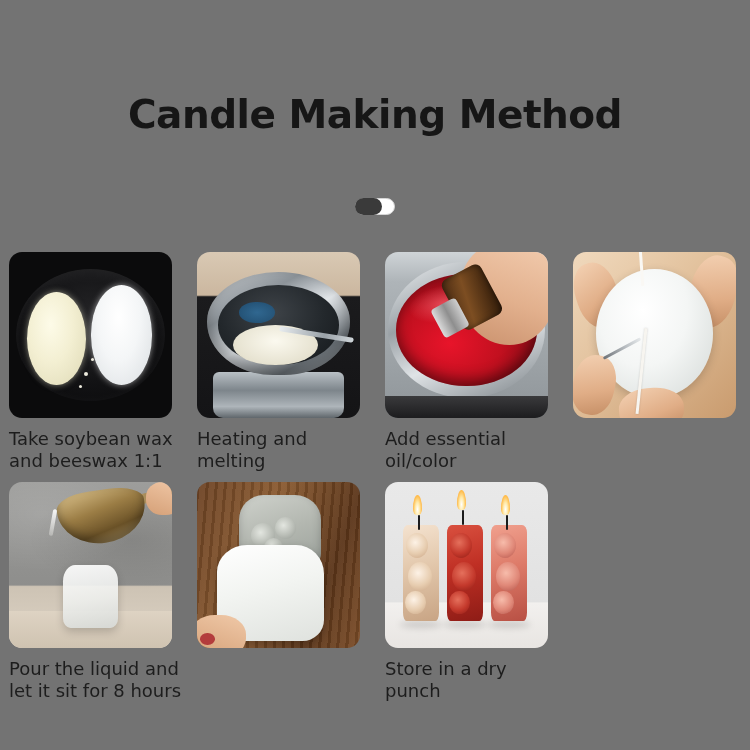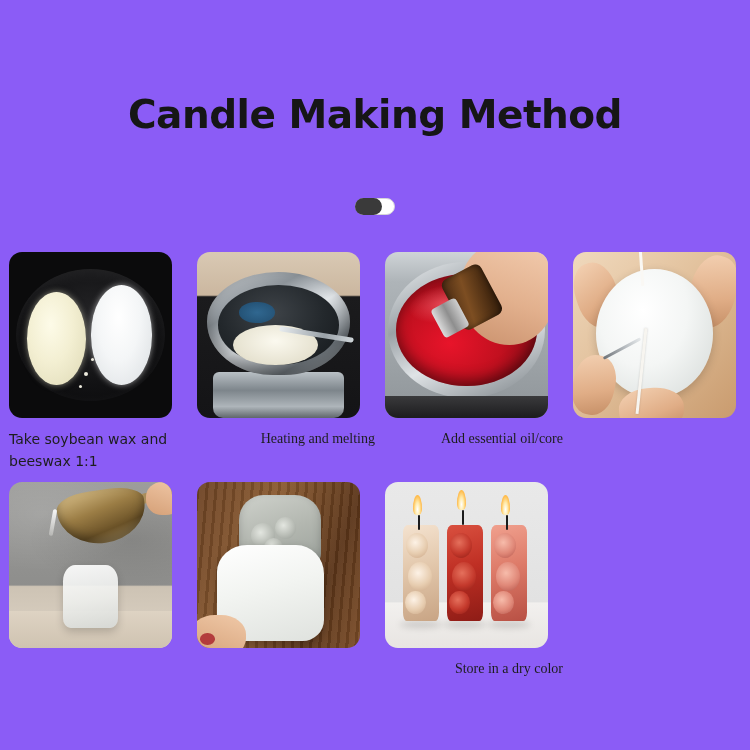--- a/index.html
+++ b/index.html
@@ -2,21 +2,21 @@
 <html><head>
 <meta charset="utf-8">
 <style>
   * { box-sizing: border-box; margin: 0; padding: 0; }
   html, body {
     width: 750px; height: 750px;
     background: #ffffff;
     font-family: "Liberation Sans", sans-serif;
     overflow: hidden;
   }
-  .page { position: relative; width: 750px; height: 750px; background: #8b5cf6; }
+  .page { position: relative; width: 750px; height: 750px; background: #737373; }
 
   
   .title {
     position: absolute; top: 92px; left: 0; width: 750px;
     text-align: center;
     font-size: 39px; font-weight: bold; letter-spacing: -0.5px;
     color: #161616;
     font-family: "DejaVu Sans", sans-serif;
   }
 
@@ -48,27 +48,27 @@
   .cell { width: 178px; }
   .thumb {
     width: 163px; height: 166px;
     border-radius: 13px;
     overflow: hidden;
     position: relative;
     background: #ddd;
   }
   .caption {
     margin-top: 10px;
-    font-size: 14px;
+    font-size: 18px;
     line-height: 22px;
     color: #1d1d1d;
     font-family: "DejaVu Sans", sans-serif;
     width: 178px;
   }
-  .caption.center { text-align: right; font-family: Liberation Serif, serif; }
+  .caption.center { text-align: left; }
   .caption.left { text-align: left; }
 
   
   .ph { position: absolute; inset: 0; }
 
   
   .bg-plate { background: #0b0b0c; }
   .plate-disc {
     position: absolute; left: 4%; top: 10%; width: 92%; height: 80%;
     border-radius: 50%;
@@ -346,21 +346,21 @@
         <div class="ph">
           <div class="pot-rim3"></div>
           <div class="wax-red"></div>
           <div class="wax-shine"></div>
           <div class="hand3"></div>
           <div class="bottle3"></div>
           <div class="bottle3-cap"></div>
           <div class="stove3"></div>
         </div>
       </div>
-      <div class="caption center">Add essential oil/core</div>
+      <div class="caption center">Add essential oil/color</div>
     </div>
 
 
     <div class="cell">
       <div class="thumb bg-warm">
         <div class="ph">
           <div class="finger f-tl"></div>
           <div class="finger f-tr"></div>
           <div class="mold-round"></div>
           <div class="finger f-bl"></div>
@@ -377,20 +377,21 @@
         <div class="ph">
           <div class="wall-tex"></div>
           <div class="table6"></div>
           <div class="brass-handle"></div>
           <div class="brass-pot"></div>
           <div class="hand6"></div>
           <div class="pour-stream"></div>
           <div class="mold-cup"></div>
         </div>
       </div>
+      <div class="caption left">Pour the liquid and let it sit for 8 hours</div>
     </div>
 
     <div class="cell">
       <div class="thumb bg-wood">
         <div class="ph">
           <div class="gray-candle">
             <div class="gc-rose" style="left:14%;top:38%;width:30%;height:34%;"></div>
             <div class="gc-rose" style="left:44%;top:30%;width:26%;height:30%;"></div>
             <div class="gc-rose" style="left:30%;top:58%;width:24%;height:26%;"></div>
           </div>
@@ -426,17 +427,17 @@
 
           <div class="wick8" style="left:20%;top:20%;"></div>
           <div class="wick8" style="left:47%;top:17%;"></div>
           <div class="wick8" style="left:74%;top:20%;"></div>
 
           <div class="flame" style="left:17%;top:8%;"></div>
           <div class="flame" style="left:44%;top:5%;"></div>
           <div class="flame" style="left:71%;top:8%;"></div>
         </div>
       </div>
-      <div class="caption center">Store in a dry color</div>
+      <div class="caption center">Store in a dry punch</div>
     </div>
 
   </div>
 </div>
 
 </body></html>

